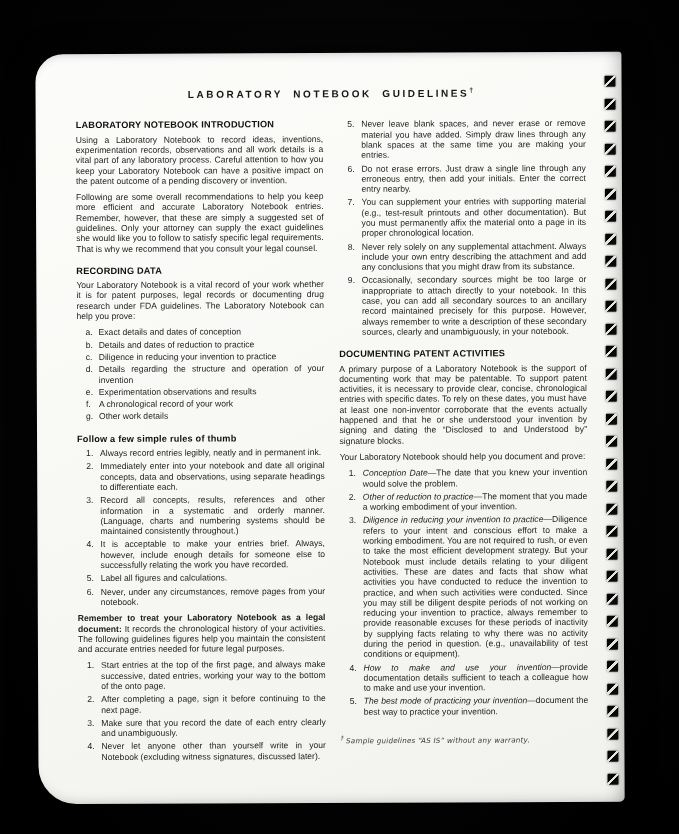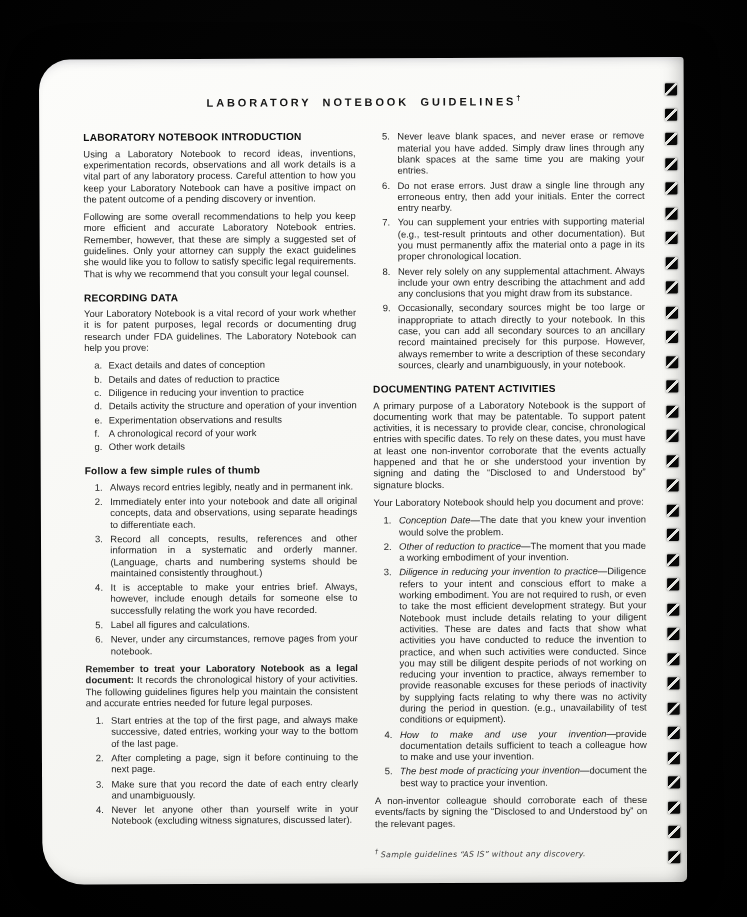--- a/index.html
+++ b/index.html
@@ -133,21 +133,21 @@
             <div class="li">
                 <span class="num">b.</span>
                 <span class="txt">Details and dates of reduction to practice</span>
               </div>
             <div class="li">
                 <span class="num">c.</span>
                 <span class="txt">Diligence in reducing your invention to practice</span>
               </div>
             <div class="li">
                 <span class="num">d.</span>
-                <span class="txt">Details activity the structure and operation of your invention</span>
+                <span class="txt">Details regarding the structure and operation of your invention</span>
               </div>
             <div class="li">
                 <span class="num">e.</span>
                 <span class="txt">Experimentation observations and results</span>
               </div>
             <div class="li">
                 <span class="num">f.</span>
                 <span class="txt">A chronological record of your work</span>
               </div>
             <div class="li">
@@ -181,21 +181,21 @@
             <div class="li">
                 <span class="num">6.</span>
                 <span class="txt">Never, under any circumstances, remove pages from your notebook.</span>
               </div>
           </div>
 
           <p><span class="lead-bold">Remember to treat your Laboratory Notebook as a legal document:</span><span> It records the chronological history of your activities. The following guidelines figures help you maintain the consistent and accurate entries needed for future legal purposes.</span></p>
           <div class="list-block">
             <div class="li">
                 <span class="num">1.</span>
-                <span class="txt">Start entries at the top of the first page, and always make successive, dated entries, working your way to the bottom of the last page.</span>
+                <span class="txt">Start entries at the top of the first page, and always make successive, dated entries, working your way to the bottom of the onto page.</span>
               </div>
             <div class="li">
                 <span class="num">2.</span>
                 <span class="txt">After completing a page, sign it before continuing to the next page.</span>
               </div>
             <div class="li">
                 <span class="num">3.</span>
                 <span class="txt">Make sure that you record the date of each entry clearly and unambiguously.</span>
               </div>
             <div class="li">
@@ -249,21 +249,20 @@
             <div class="li">
                 <span class="num">4.</span>
                 <span class="txt"><i>How to make and use your invention—</i><span>provide documentation details sufficient to teach a colleague how to make and use your invention.</span></span>
               </div>
             <div class="li">
                 <span class="num">5.</span>
                 <span class="txt"><i>The best mode of practicing your invention—</i><span>document the best way to practice your invention.</span></span>
               </div>
           </div>
 
-          <p>A non-inventor colleague should corroborate each of these events/facts by signing the “Disclosed to and Understood by” on the relevant pages.</p>
-
-          <div class="footnote"><span class="dag">†</span><span>Sample guidelines “AS IS” without any discovery.</span></div>
+
+          <div class="footnote"><span class="dag">†</span><span>Sample guidelines “AS IS” without any warranty.</span></div>
         </div>
 
       </div>
     </div>
   </div>
 </div>
 
 </body></html>

